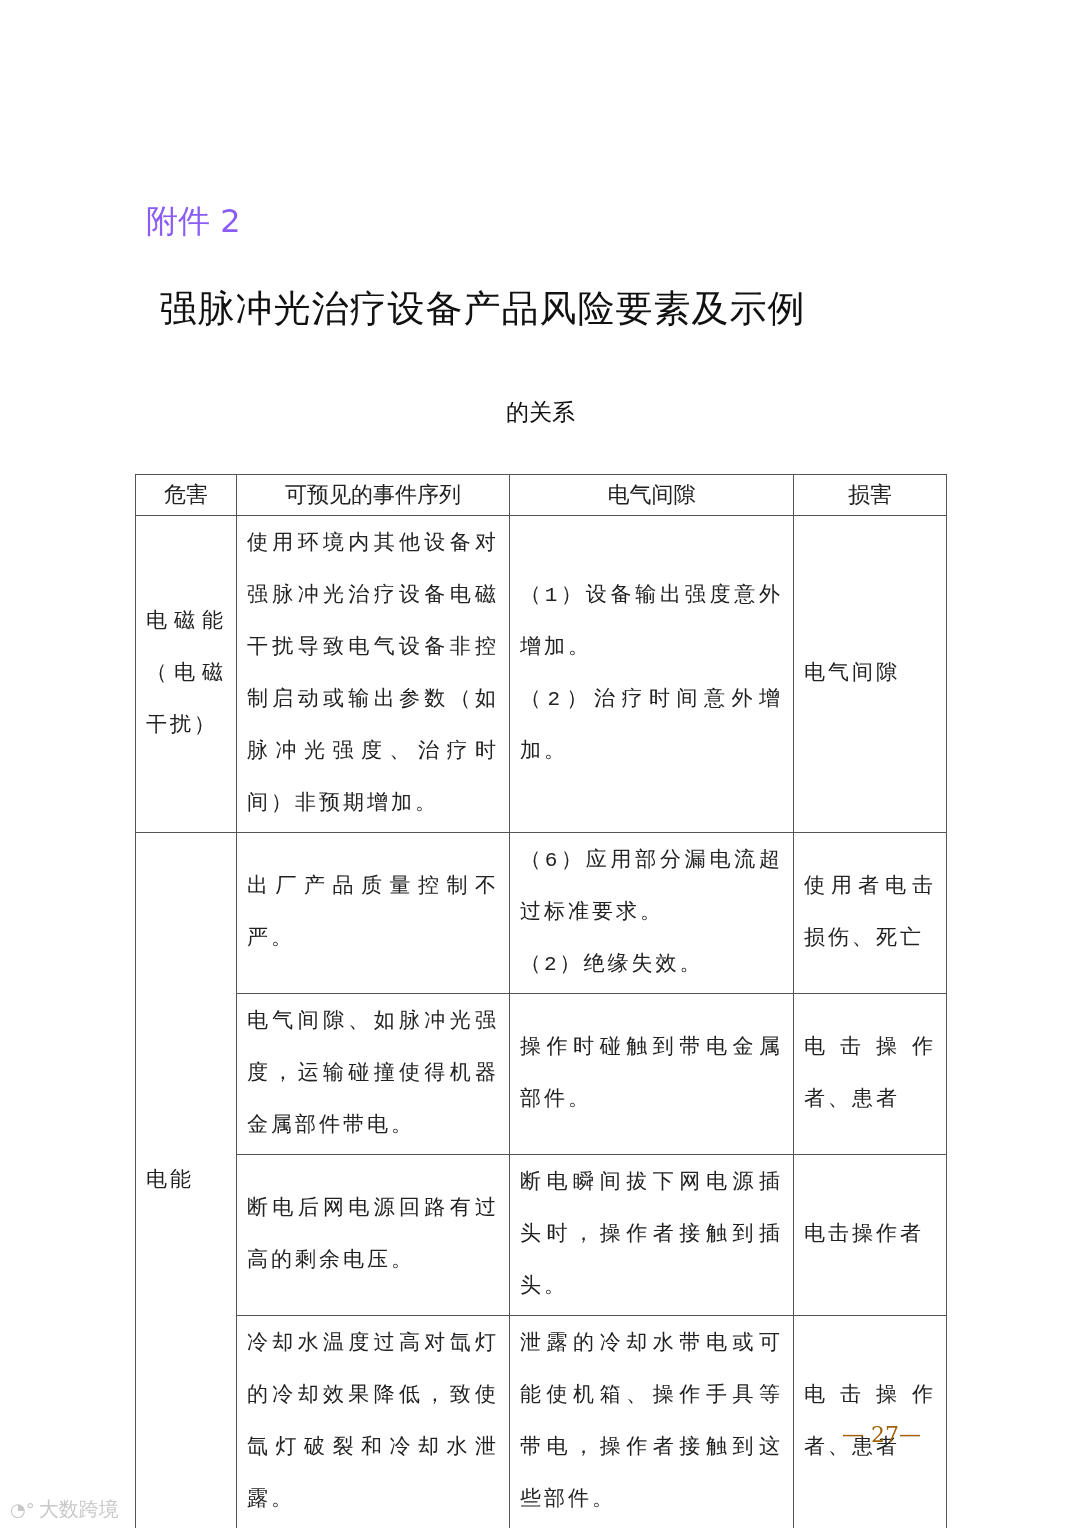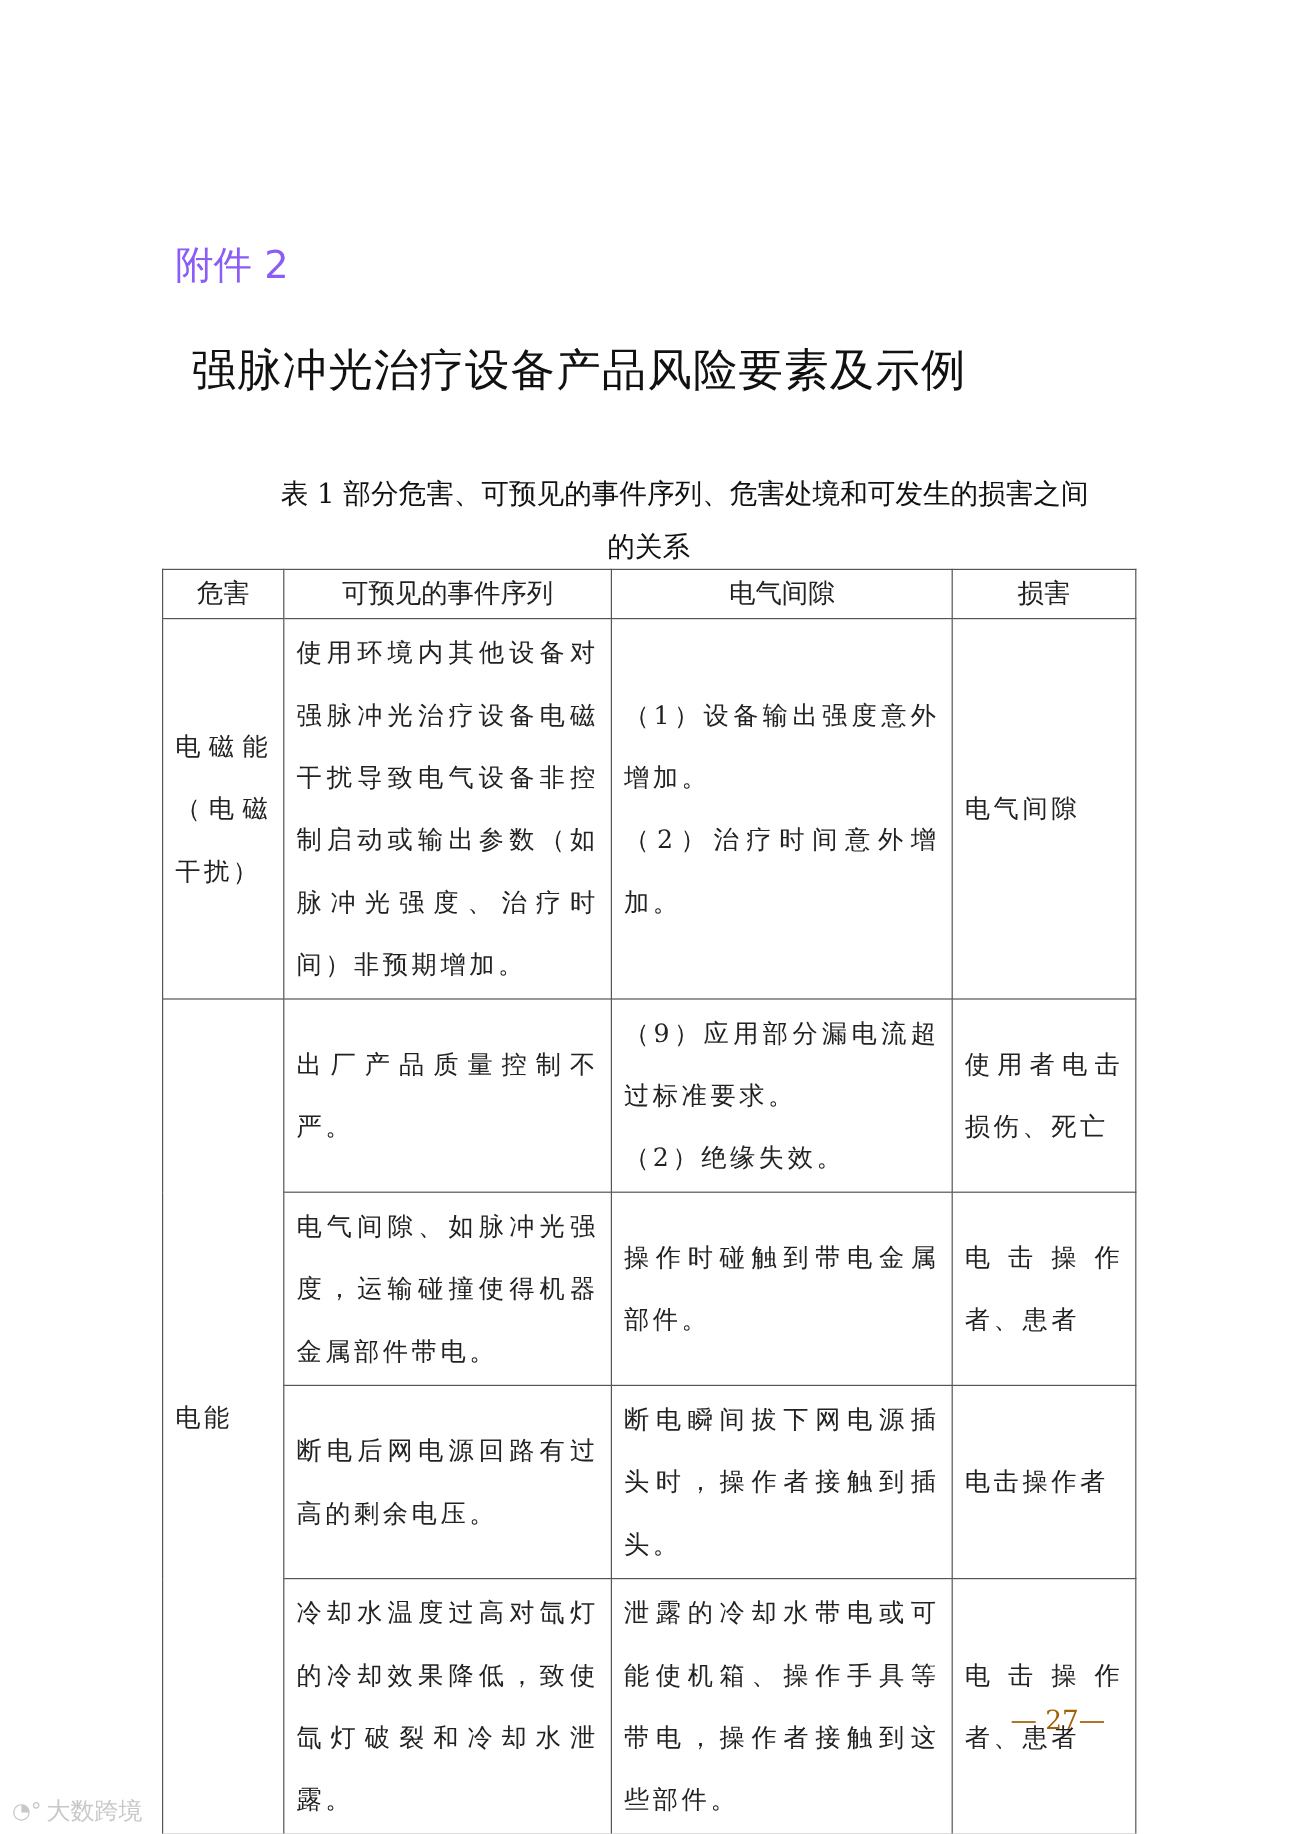--- a/index.html
+++ b/index.html
@@ -2,39 +2,38 @@
 <html><head>
 <meta charset="utf-8">
 <style>
   html, body { margin: 0; padding: 0; background: #ffffff; }
   body { width: 1080px; height: 1528px; position: relative; overflow: hidden; color: #111; font-family: "DejaVu Sans", sans-serif; }
   .attachment { position: absolute; left: 146px; top: 200px; font-size: 32px; font-family: "DejaVu Sans", sans-serif; color: #8b5cf6; }
   .doc-title { position: absolute; left: 0; width: 965px; top: 284px; text-align: center; font-size: 37px; font-family: "DejaVu Sans", sans-serif; color: #111; letter-spacing: 1px; }
   .table-caption { position: absolute; left: 135px; width: 811px; top: 390px; text-align: center; font-family: "DejaVu Serif", serif; font-size: 23px; line-height: 44px; color: #111; }
   .table-caption .line1 { display: block; padding-left: 60px; }
   table.risk { position: absolute; left: 135px; top: 474px; width: 811px; border-collapse: collapse; table-layout: fixed; font-family: "DejaVu Serif", serif; font-size: 21px; color: #222; }
-  table.risk th, table.risk td { border: 1.5px solid #555; vertical-align: middle; padding: 2px 10px; }
+  table.risk th, table.risk td { border: 1.5px solid #555; vertical-align: middle; padding: 2px 10px; font-family: Liberation Mono, monospace; }
   table.risk th { font-weight: normal; height: 36px; text-align: center; font-size: 22px; }
   table.risk td { line-height: 52px; letter-spacing: 3px; text-align: justify; }
   col.c1 { width: 101px; } col.c2 { width: 273px; } col.c3 { width: 284px; } col.c4 { width: 153px; }
   td.hazard { text-align: left; padding-left: 10px; }
   .para { display: block; }
   .page-num { position: absolute; left: 842px; top: 1422px; font-family: "DejaVu Serif", serif; font-size: 22px; color: #a16207; }
   .watermark { position: absolute; left: 10px; top: 1496px; font-size: 20px; color: #c8c8c8; font-family: "DejaVu Sans", sans-serif; display: flex; align-items: center; gap: 4px; }
   .wm-logo { font-size: 18px; color: #c8c8c8; }
 </style>
 </head>
 <body>
 
 <div class="attachment">附件 2</div>
 
 <div class="doc-title">强脉冲光治疗设备产品风险要素及示例</div>
 
 <div class="table-caption">
-  <span class="line1">表 1  部分危害、可预见的事件序列、危害处境和可发生的损害之间</span>
   <span class="line2">的关系</span>
 </div>
 
 <table class="risk">
   <colgroup>
       <col class="c1">
       <col class="c2">
       <col class="c3">
       <col class="c4">
     </colgroup>
@@ -53,21 +52,21 @@
       <td>
         <span class="para">（1）设备输出强度意外增加。</span>
         <span class="para">（2）治疗时间意外增加。</span>
       </td>
       <td>电气间隙</td>
     </tr>
     <tr style="height:110px;">
       <td class="hazard" rowspan="4">电能</td>
       <td>出厂产品质量控制不严。</td>
       <td>
-        <span class="para">（9）应用部分漏电流超过标准要求。</span>
+        <span class="para">（6）应用部分漏电流超过标准要求。</span>
         <span class="para">（2）绝缘失效。</span>
       </td>
       <td>使用者电击损伤、死亡</td>
     </tr>
     <tr style="height:110px;">
       <td>电气间隙、如脉冲光强度，运输碰撞使得机器金属部件带电。</td>
       <td>
         <span class="para">操作时碰触到带电金属部件。</span>
       </td>
       <td>电击操作者、患者</td>

